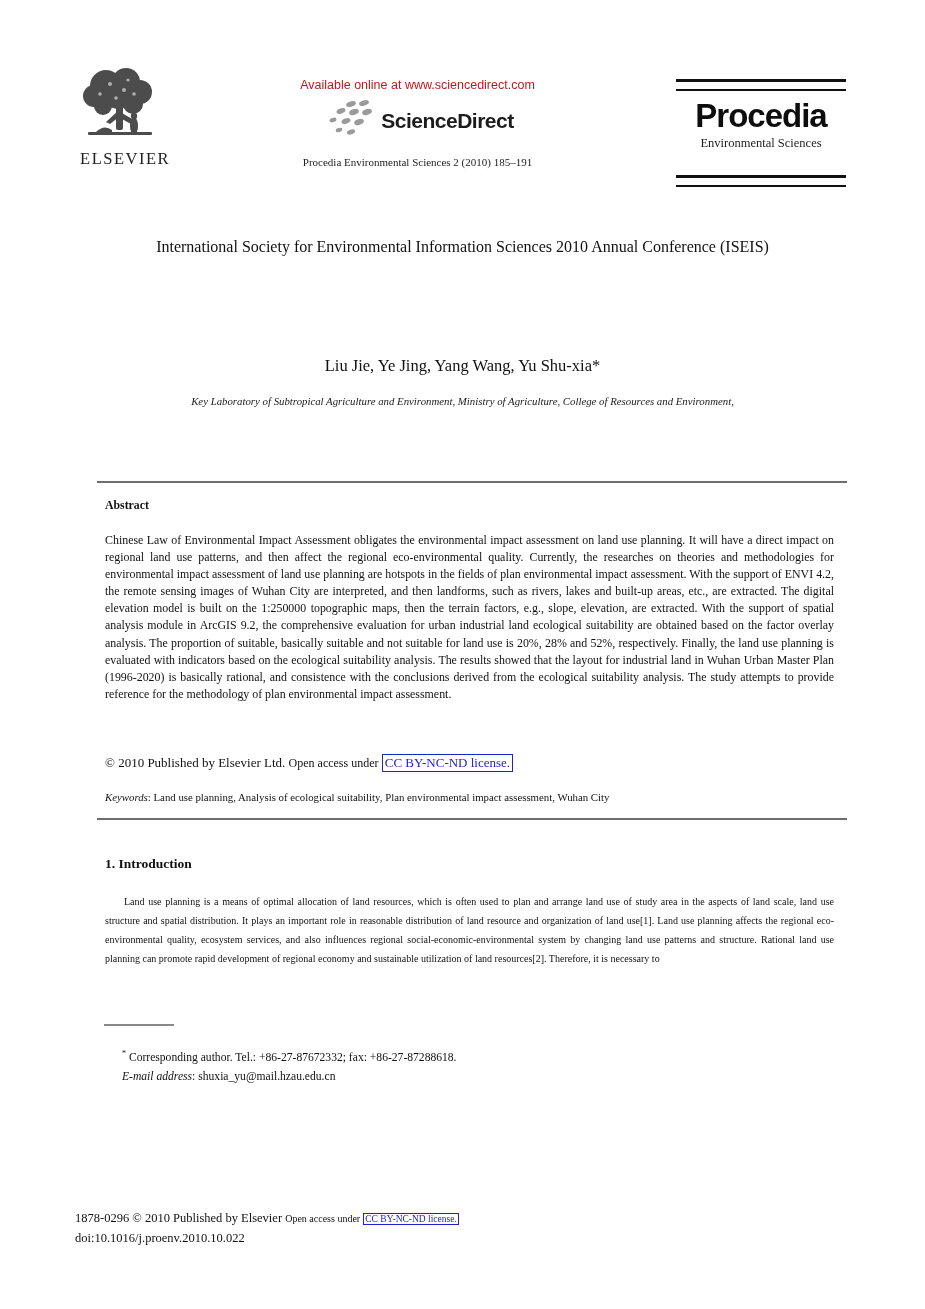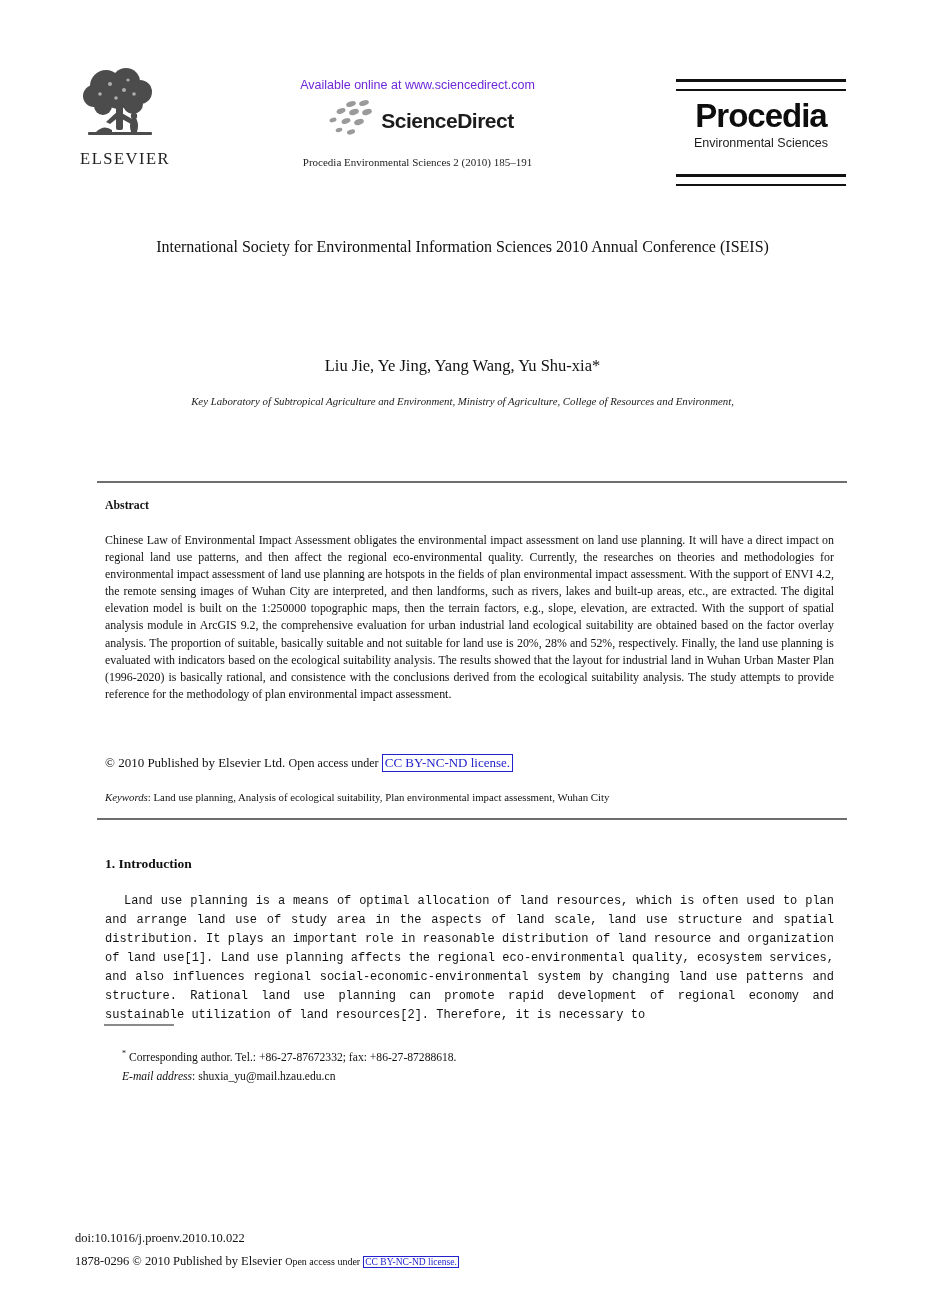--- a/index.html
+++ b/index.html
@@ -10,55 +10,55 @@
     font-family:"Liberation Serif","DejaVu Serif",serif;
     color:#111;
     overflow:hidden;
   }
   .abs{position:absolute;}
   
   .elsevier{left:70px;top:64px;width:100px;text-align:right;}
   .elsevier svg{display:block;margin:0 auto;}
   .elsevier-word{font-size:16.5px;letter-spacing:1.5px;color:#222;margin-top:1px;}
   .center-head{left:200px;top:78px;width:435px;text-align:center;}
-  .avail{font-family:"Liberation Sans","DejaVu Sans",sans-serif;font-size:12.5px;color:#6d28d9;}
+  .avail{font-family:"Liberation Sans","DejaVu Sans",sans-serif;font-size:12.5px;color:#b91c1c;}
   .sd-logo{margin-top:8px;height:42px;display:flex;align-items:center;justify-content:center;gap:4px;}
   .sd-word{font-family:"Liberation Sans","DejaVu Sans",sans-serif;font-size:21px;font-weight:600;letter-spacing:-0.5px;color:#1c1c1c;}
   .journal-ref{margin-top:14px;font-size:11px;color:#222;}
   .procedia{left:676px;top:79px;width:170px;text-align:center;}
   .dbl-rule{height:7px;border-top:3px solid #111;border-bottom:2px solid #111;}
   .procedia-word{font-family:"Liberation Sans","DejaVu Sans",sans-serif;font-weight:bold;font-size:33px;letter-spacing:-1px;color:#0d0d0d;margin-top:8px;line-height:34px;}
-  .procedia-sub{font-family:Liberation Sans, sans-serif;font-size:12.5px;color:#1d1d1d;margin-top:3px;margin-bottom:24px;}
+  .procedia-sub{font-family:Liberation Serif, serif;font-size:12.5px;color:#1d1d1d;margin-top:3px;margin-bottom:24px;}
   
   .colcenter{left:90px;width:745px;text-align:center;}
   .conference{top:238px;font-size:16px;}
   .paper-title{top:279px;font-size:22px;line-height:32px;}
   .authors{top:356px;font-size:16.5px;}
   .affiliation{top:394px;font-size:10.8px;font-style:italic;line-height:14.5px;color:#1a1a1a;}
   .rule{left:97px;width:750px;height:0;border-top:2px solid #6e6e6e;}
   .rule1{top:481px;}
   .rule2{top:818px;}
   
   .abstract-head{left:105px;top:498px;font-size:11.8px;font-weight:bold;}
   .abstract-body{left:105px;top:532px;width:729px;font-size:11.9px;line-height:17.1px;text-align:justify;}
   .copyright{left:105px;top:755px;font-size:13px;}
   .oa-prefix{font-size:12px;}
   .cc-link{color:#2222cc;border:1px solid #2222cc;padding:0 2px 1px 2px;cursor:pointer;}
   .keywords{left:105px;top:791px;font-size:10.8px;}
   .keywords .kw-label{font-style:italic;}
   
   .intro-head{left:105px;top:856px;font-size:13.5px;font-weight:bold;}
-  .intro-para{left:105px;top:892px;width:729px;font-size:12px;line-height:19px;text-align:justify;text-indent:19px;font-family:Liberation Mono, monospace;}
+  .intro-para{left:105px;top:892px;width:729px;font-size:10px;line-height:19px;text-align:justify;text-indent:19px;}
   
   .foot-rule{left:104px;top:1024px;width:70px;border-top:2px solid #8a8a8a;height:0;}
   .footnote{left:122px;top:1044px;font-size:11.6px;line-height:19px;}
   .footnote sup{font-size:8px;}
   .em-label{font-style:italic;}
   
-  .footer1{left:75px;top:1254px;font-size:12.5px;}
+  .footer1{left:75px;top:1211px;font-size:12.5px;}
   .footer1 .oa-small{font-size:10px;}
   .footer1 .cc-link{font-size:9.5px;padding:0 1px;}
   .footer2{left:75px;top:1231px;font-size:12.5px;}
   .nowrap{white-space:nowrap;}
 </style>
 </head>
 <body>
 
 <div class="page">
 

